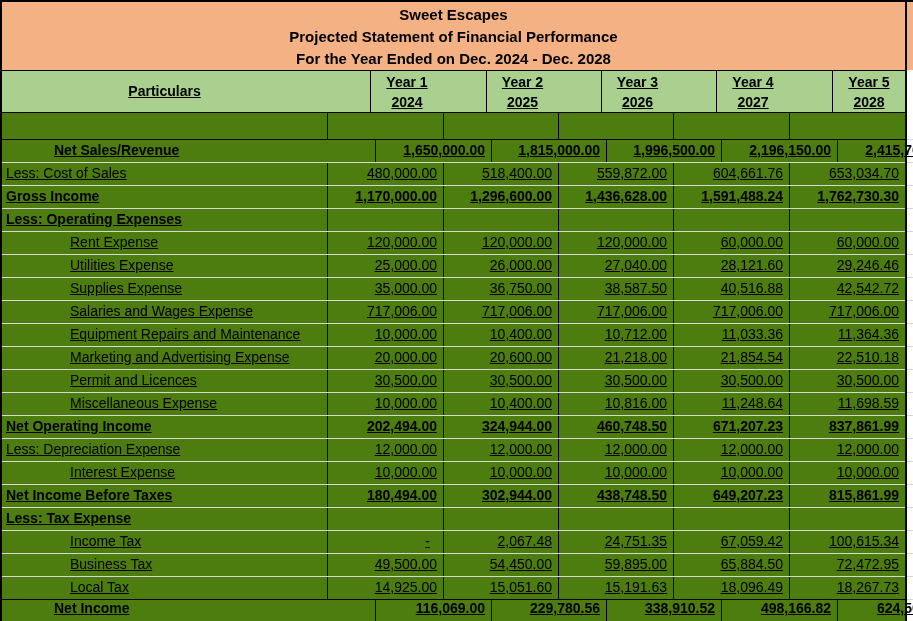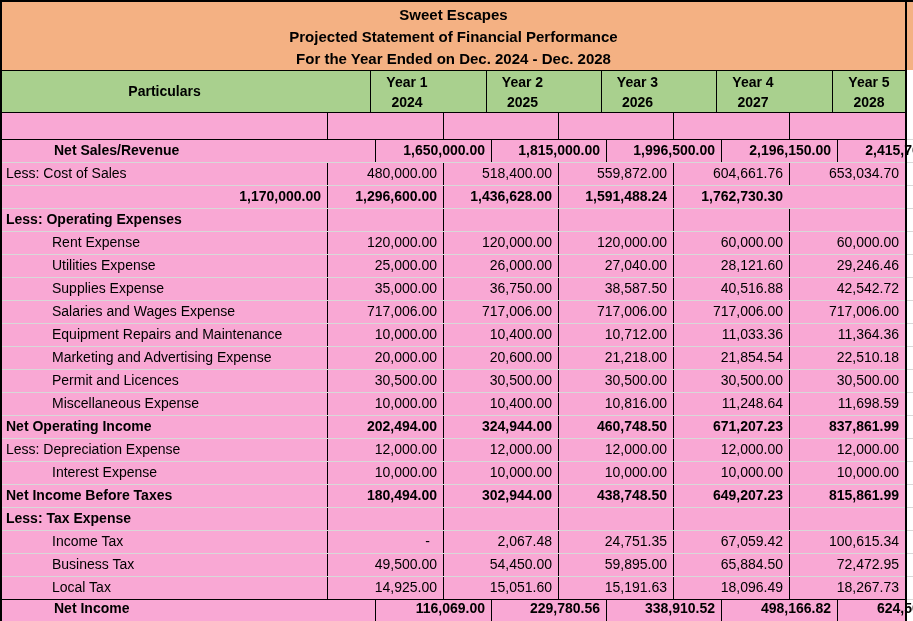--- a/index.html
+++ b/index.html
@@ -1,49 +1,49 @@
 <!DOCTYPE html>
 <html><head>
 <meta charset="utf-8">
 <style>
   * { margin:0; padding:0; box-sizing:border-box; }
   html,body { background:#e8e8e8; }
   .screen {
     position:relative; width:913px; height:621px;
-    background:#f9a8d4; overflow:hidden;
+    background:#4d7c0f; overflow:hidden;
     font-family:"Liberation Sans", sans-serif; color:#000;
   }
   
   .table {
     position:absolute; top:0; left:0; width:907px;
     border-left:2px solid #000; border-right:2px solid #000; border-top:2px solid #000;
   }
   .title-block {
     height:68px; background:#F4B183; text-align:center;
     font-weight:bold; font-size:15px; line-height:22px; padding-top:2px;
   }
   .grid-row {
-    display:grid; grid-template-columns:325px 116px 115px 115px 116px 116px;
+    display:grid; grid-template-columns:325px 116px 115px 115px 116px 116px;text-decoration:underline;
   }
   .header-row {
     height:43px; background:#A9D08E; font-weight:bold; font-size:14px;
     border-top:1px solid #000; border-bottom:1px solid #000;
   }
   .header-row .particulars { text-align:center; line-height:41px; }
   .year-cell { text-align:center; line-height:20px; padding-top:1px;margin-left:43px; }
   .cell { overflow:hidden; white-space:nowrap; }
   .cell + .cell { border-left:1px solid #000; }
   .row { height:23px; font-size:14px; }
   .row.blank { height:26px; }
   .row.div-black { border-top:1px solid #000;padding-left:48px; }
   .row.div-gray { border-top:1px solid #D8D8D8; }
   .row.bold { font-weight:bold; }
   .row.last { height:35px; border-bottom:6px solid #ec4899; }
   .label-cell { padding-left:4px; text-align:left; line-height:21px; }
-  .label-cell.indent { padding-left:50px; }
+  .label-cell.indent { padding-left:50px;margin-left:18px; }
   .value-cell { text-align:right; padding-right:6px; line-height:21px; }
   .value-cell.dash { padding-right:13px; }
   .row.last .cell { line-height:16px; }
   .bottom-double { height:3px; border-bottom:1px solid #000; background:#fff; }
   
   .right-strip { position:absolute; left:907px; top:0; width:6px; height:621px; background:#fff; }
   .strip-orange { height:70px; background:#F4B183; border-top:2px solid #000; }
   .strip-grid {
     position:absolute; top:139px; left:0; width:6px; height:482px;
     background:repeating-linear-gradient(to bottom, #D8D8D8 0 1px, #ffffff 1px 23px);
@@ -109,20 +109,21 @@
         </div>
         <div class="grid-row row div-gray">
           <div class="cell label-cell">Less: Cost of Sales</div>
           <div class="cell value-cell">480,000.00</div>
           <div class="cell value-cell">518,400.00</div>
           <div class="cell value-cell">559,872.00</div>
           <div class="cell value-cell">604,661.76</div>
           <div class="cell value-cell">653,034.70</div>
         </div>
         <div class="grid-row row div-gray bold">
+          <div class="cell label-cell">Gross Income</div>
           <div class="cell value-cell">1,170,000.00</div>
           <div class="cell value-cell">1,296,600.00</div>
           <div class="cell value-cell">1,436,628.00</div>
           <div class="cell value-cell">1,591,488.24</div>
           <div class="cell value-cell">1,762,730.30</div>
         </div>
         <div class="grid-row row div-gray bold">
           <div class="cell label-cell">Less: Operating Expenses</div>
           <div class="cell value-cell"></div>
           <div class="cell value-cell"></div>

